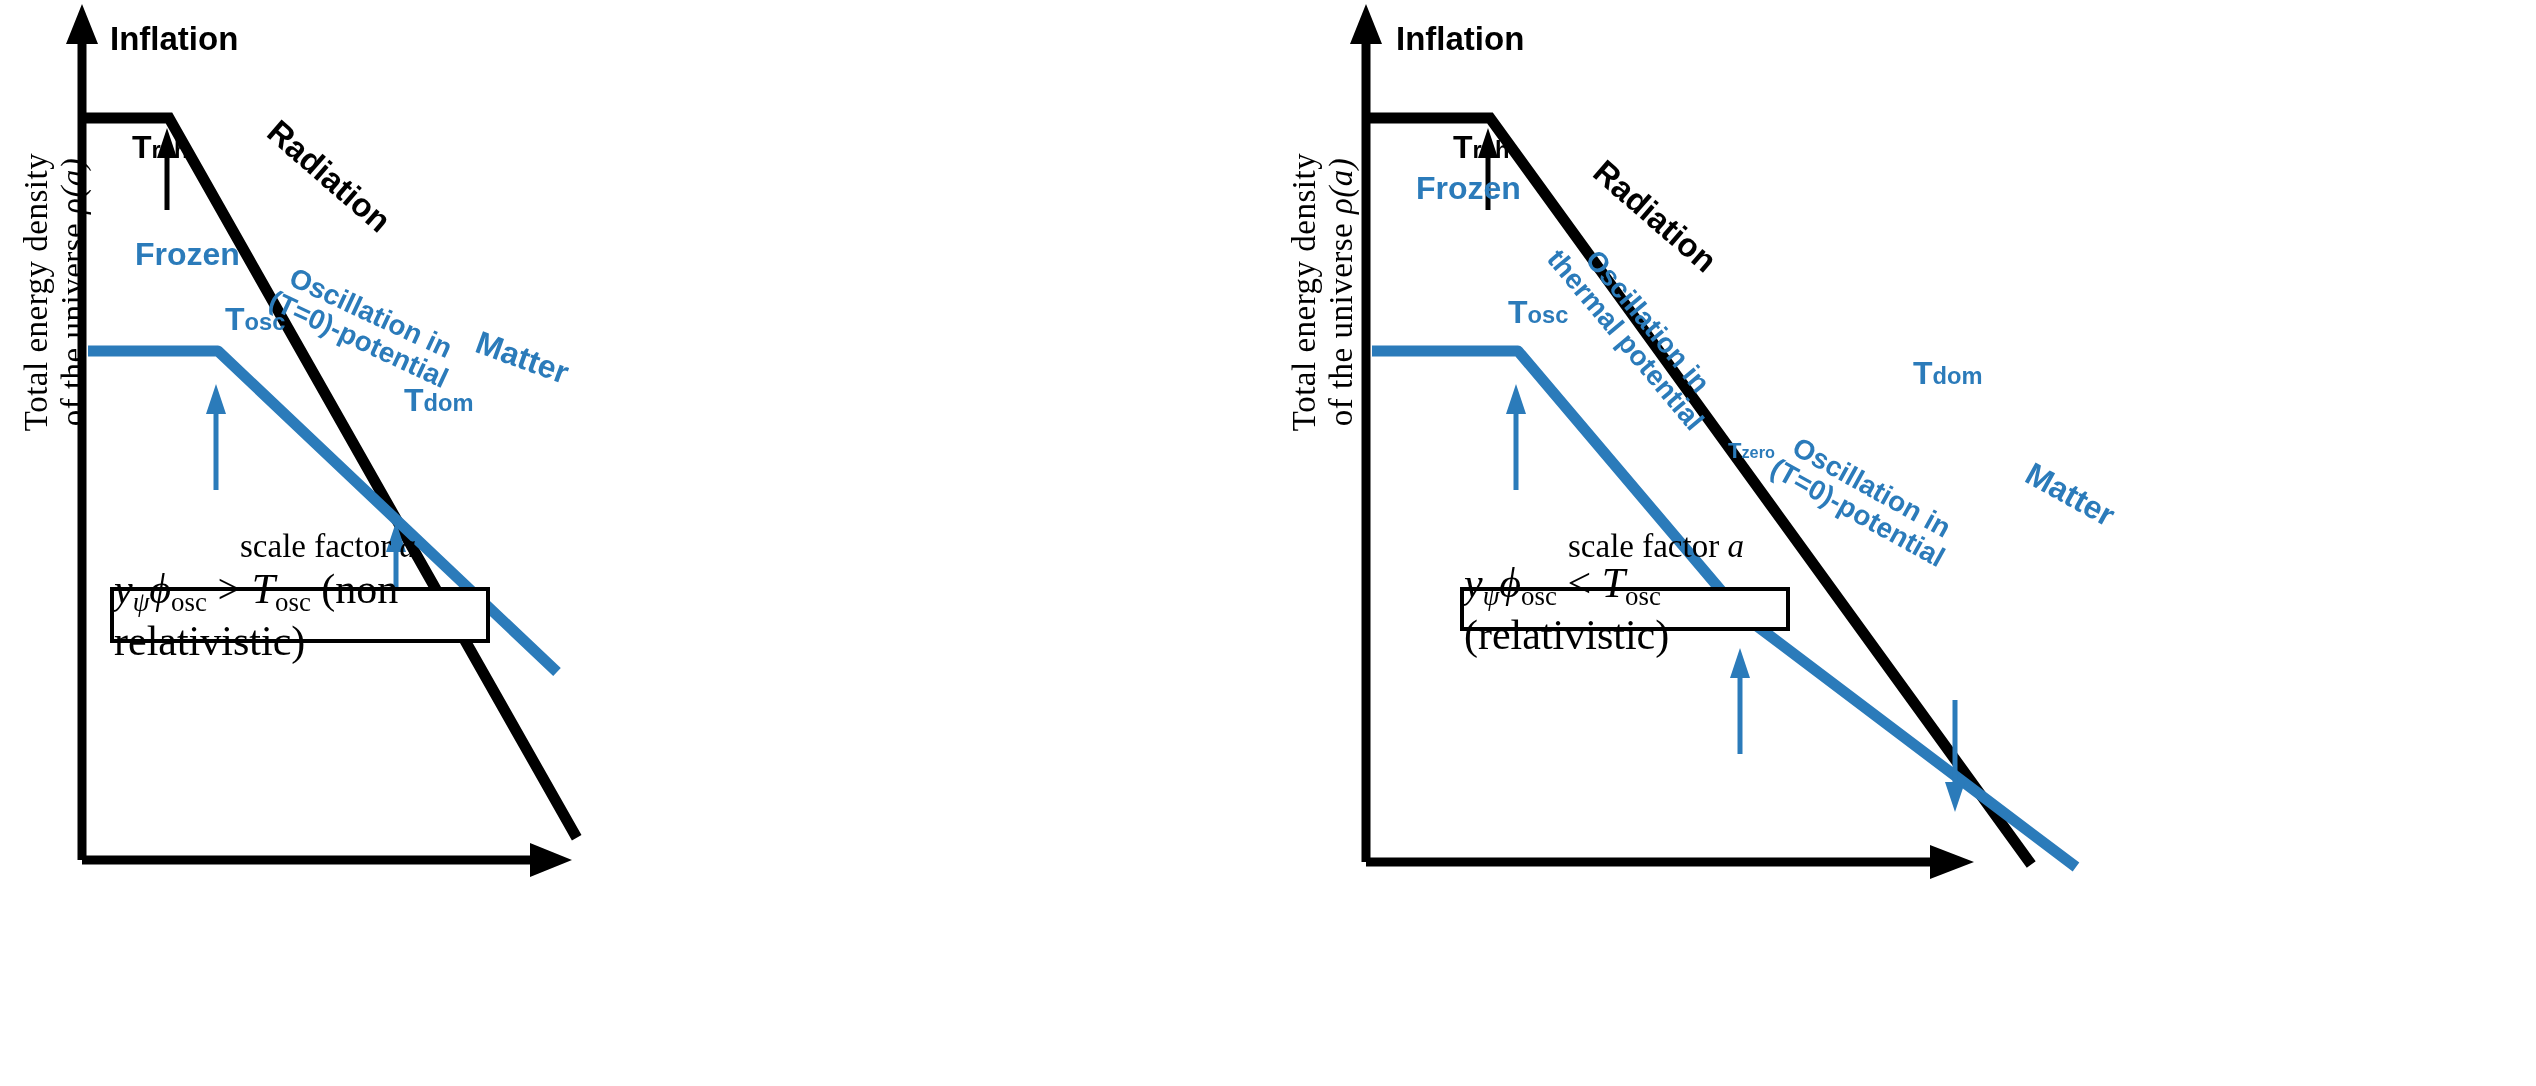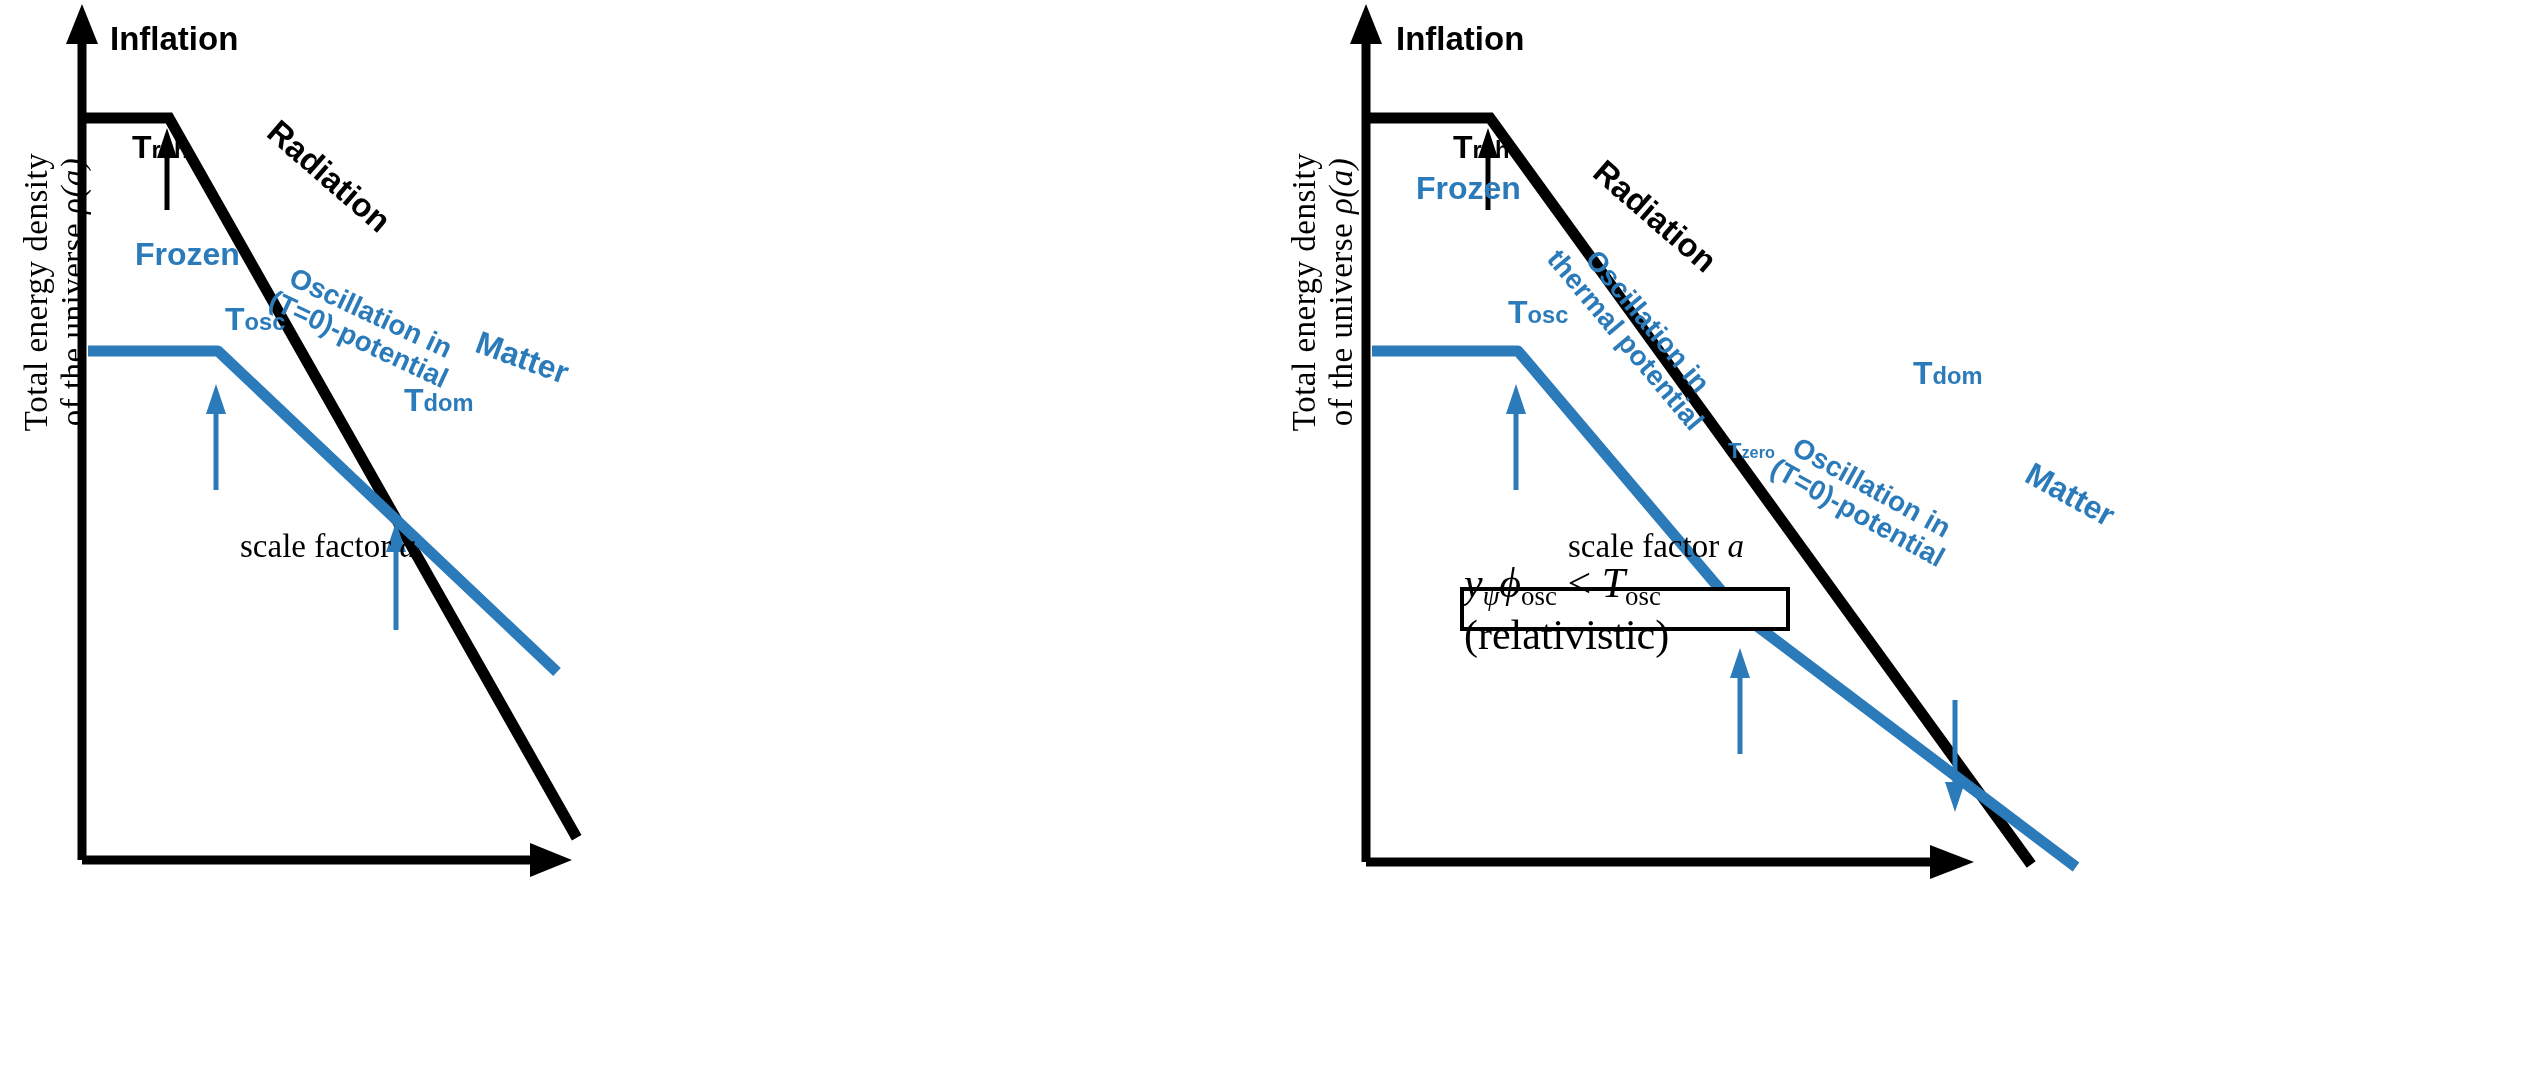--- a/index.html
+++ b/index.html
@@ -160,20 +160,28 @@
     <div class="lbl lbl-blue" style="left:404px; top:384px; font-size:32px;">
       <span>T</span><span class="sub">dom</span>
     </div>
 
     <div class="lbl lbl-blue rot-blk" style="left:477px; top:325px; font-size:32px; transform:rotate(20deg);">Matter</div>
 
     <div class="xlabel" style="left:240px; top:528px;">
       <span>scale factor </span><span class="it">a</span>
     </div>
 
+    <div class="formula-box" style="left:110px; top:587px; width:380px; height:56px;">
+      <span>
+        <span class="it">y</span><sub class="it">ψ</sub><span class="it">ϕ</span><sub>osc</sub>
+        <span>&gt;</span>
+        <span class="it">T</span><sub>osc</sub>
+        <span>(non − relativistic)</span>
+      </span>
+    </div>
   </div>
 
   <div class="panel panel-right">
 
     <div class="ylabel" style="left:-175px; top:255px; width:460px;">
       <div>Total energy density</div>
       <div>
         <span>of the universe </span><span class="it">ρ(a)</span>
       </div>
     </div>

